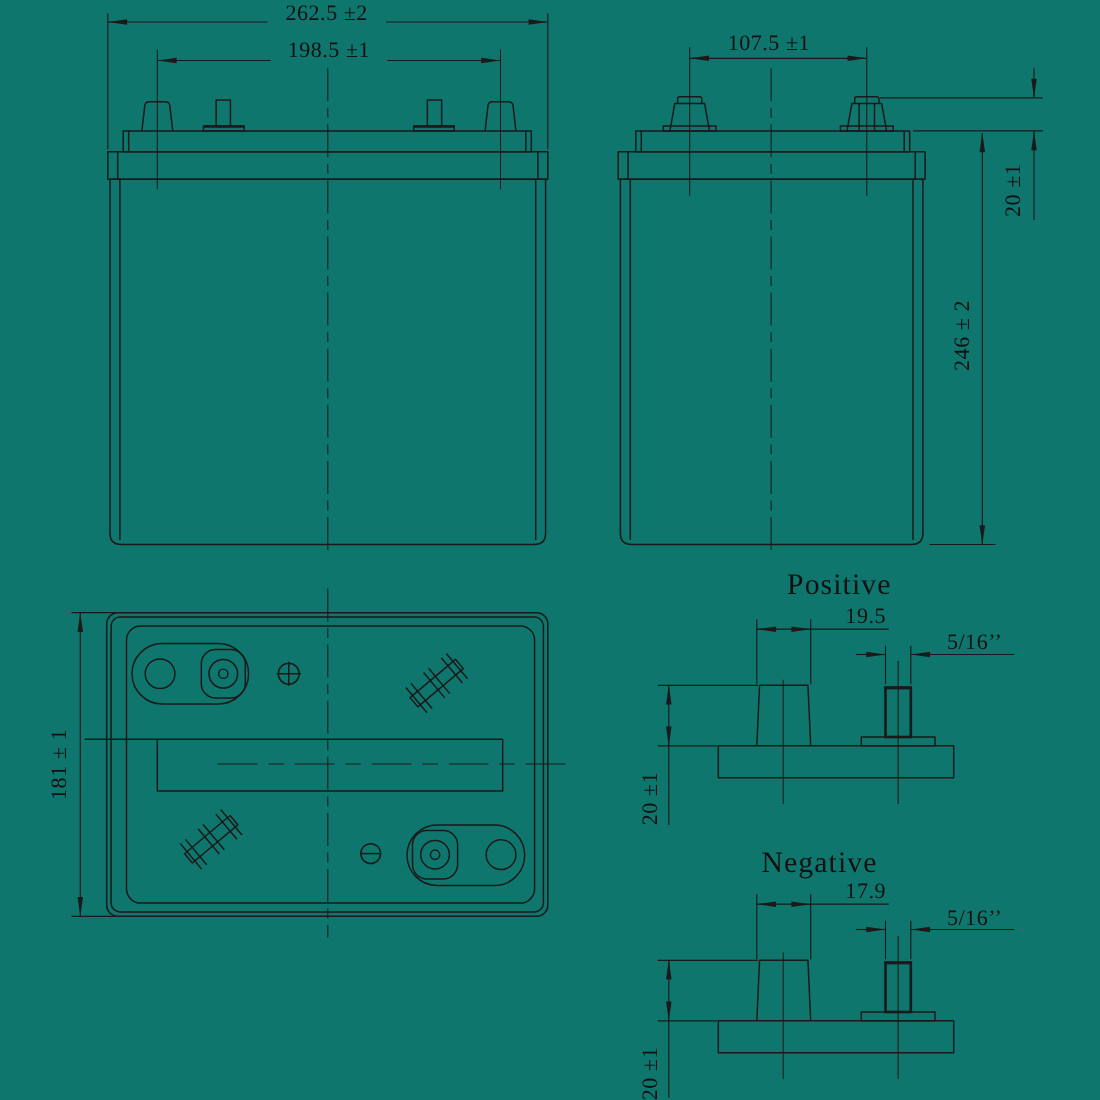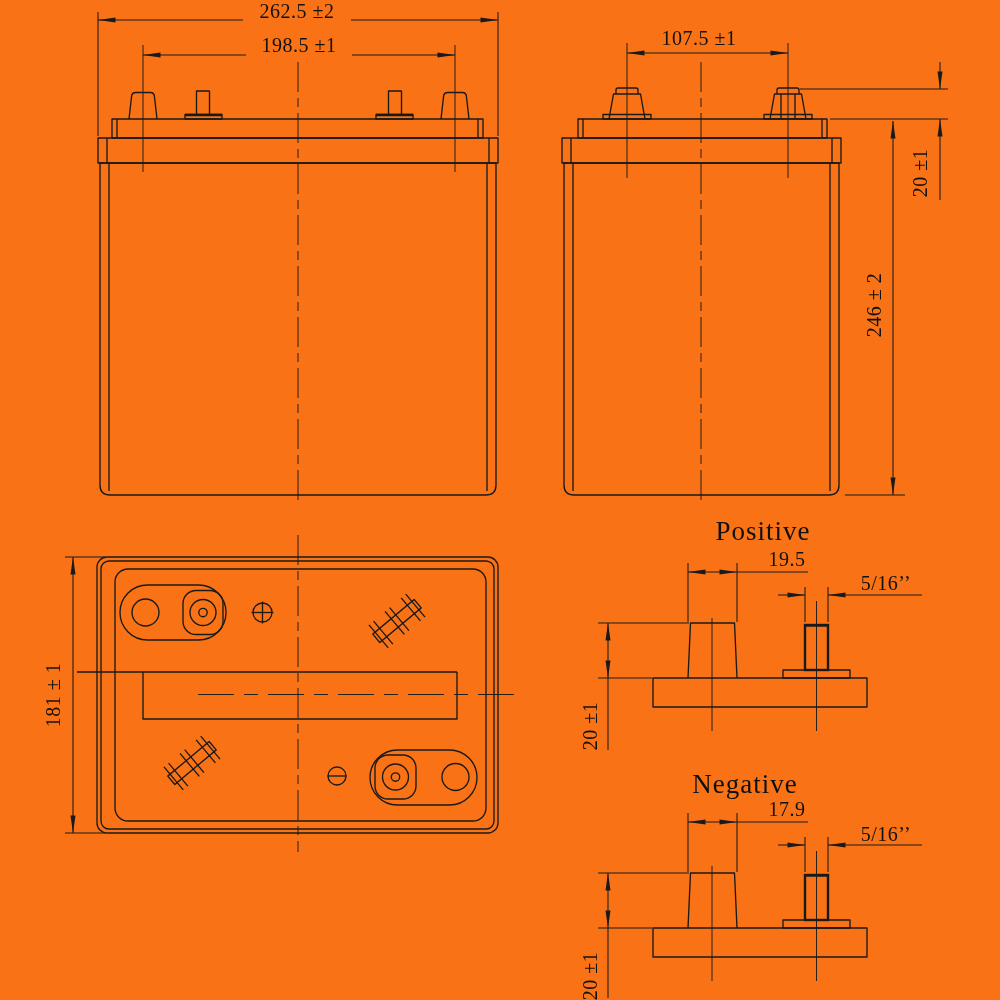--- a/index.html
+++ b/index.html
@@ -1,16 +1,16 @@
 <!DOCTYPE html>
 <html><head>
 <meta charset="utf-8">
 <style>
   html,body { margin:0; padding:0; background:#ffffff; }
-  .canvas { position:relative; width:1000px; height:1000px; background:#f97316; overflow:hidden; }
+  .canvas { position:relative; width:1000px; height:1000px; background:#0f766e; overflow:hidden; }
   svg { display:block; }
   .ol  { fill:none; stroke:#1a1a1a; stroke-width:1.35; stroke-linejoin:round; }
   .thk { fill:none; stroke:#1a1a1a; stroke-width:2.4; }
   .dim { fill:none; stroke:#1a1a1a; stroke-width:1.05; }
   .cl  { fill:none; stroke:#1a1a1a; stroke-width:0.95; }
   .cld { stroke-dasharray:30 6 9 6; }
   .cldh{ stroke-dasharray:36 10 14 10; }
   text { fill:#111111; font-family:"Liberation Serif","DejaVu Serif",serif; }
   .dimtxt { font-size:20px; letter-spacing:0.5px; text-anchor:middle; }
   .title  { font-size:27px; letter-spacing:1px; text-anchor:middle; }

